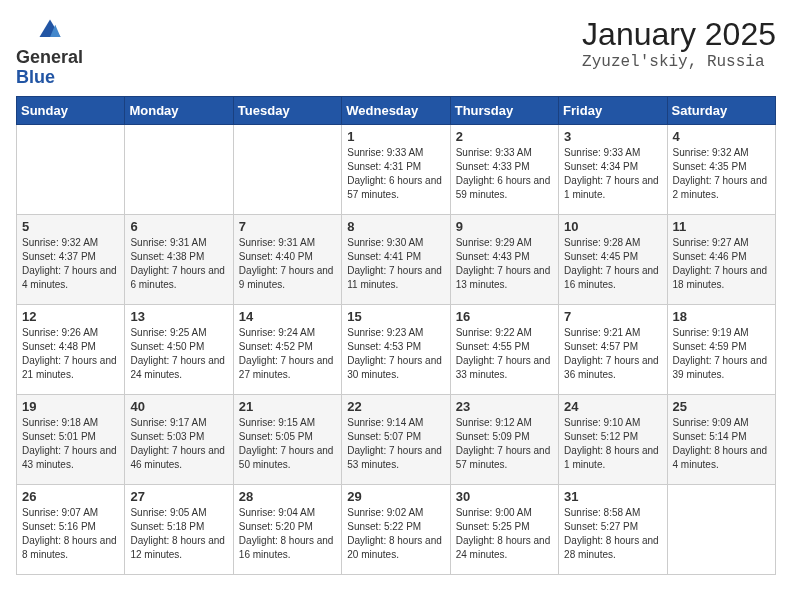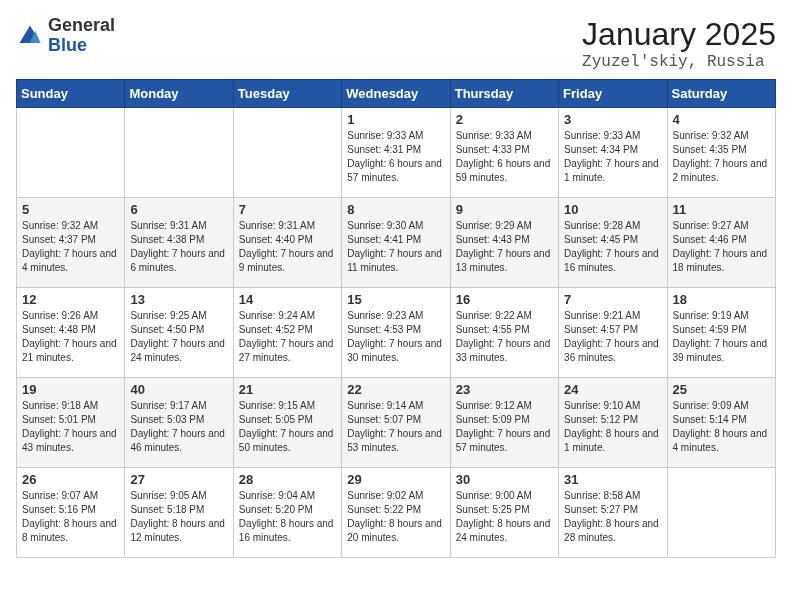--- a/index.html
+++ b/index.html
@@ -13,20 +13,21 @@
     .header {
       display: flex;
       justify-content: space-between;
       align-items: flex-start;
       margin-bottom: 8px;
     }
     .logo {
       display: flex;
       align-items: center;
       gap: 4px;
+      flex-direction: column;
     }
     .logo-text {
       font-size: 18px;
       font-weight: bold;
       line-height: 1.1;
     }
     .logo-general { color: #333; }
     .logo-blue { color: #2255a4; }
     .logo-icon {
       width: 28px;

